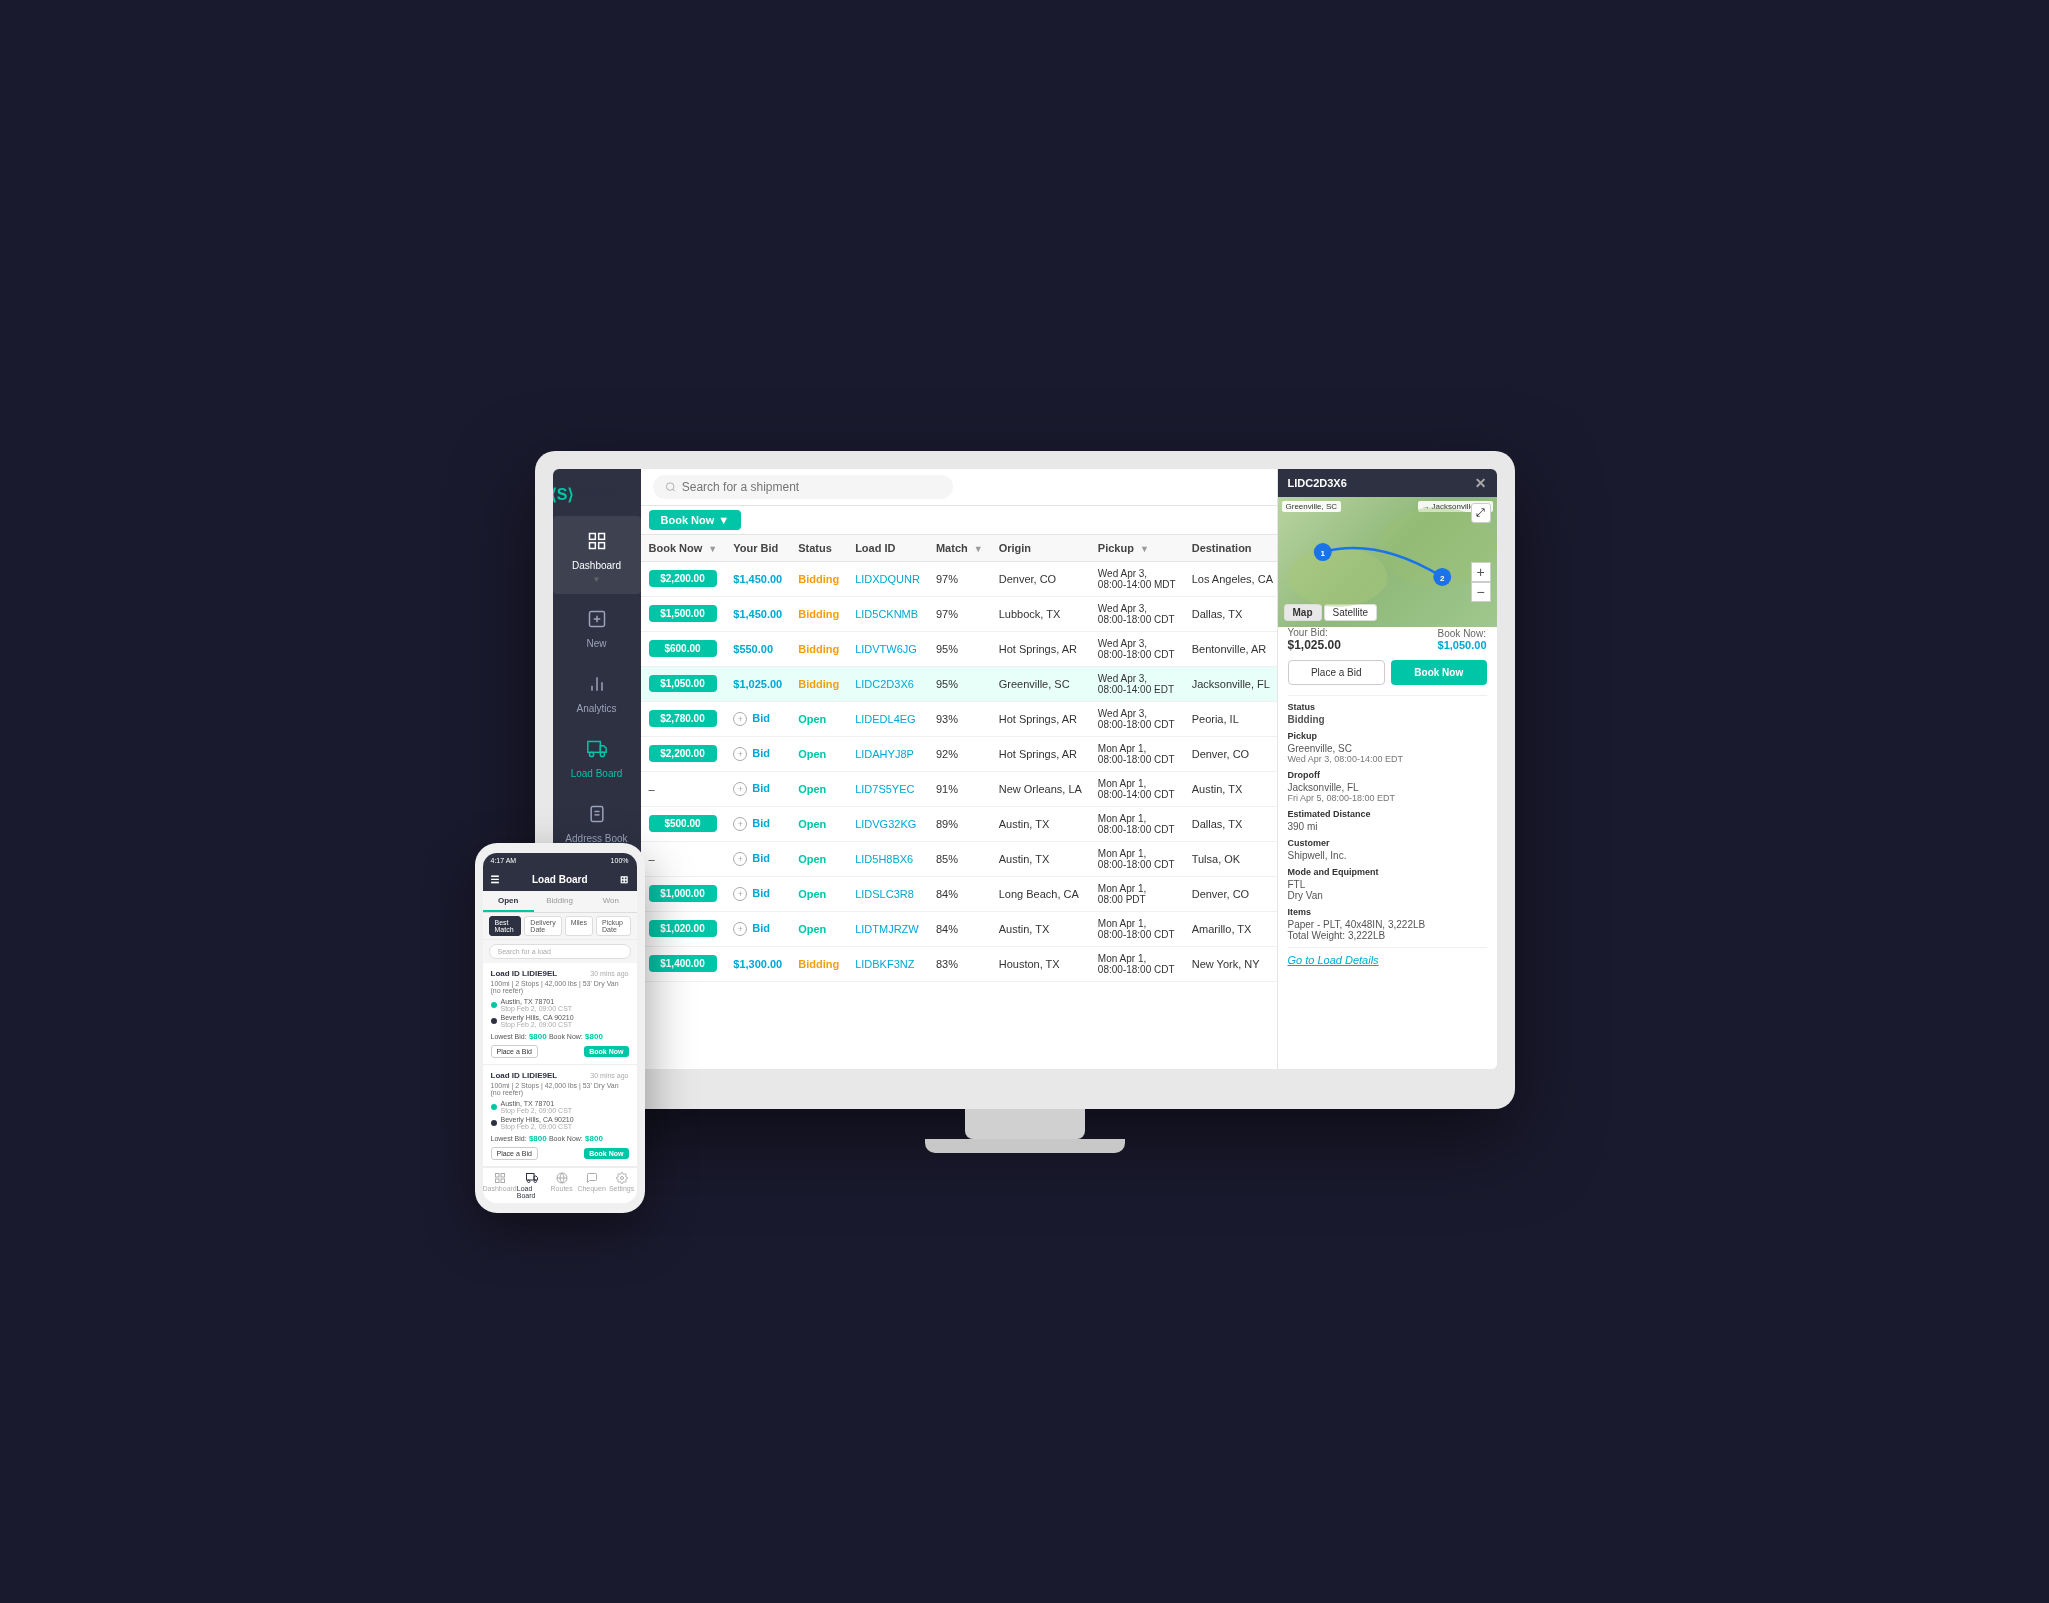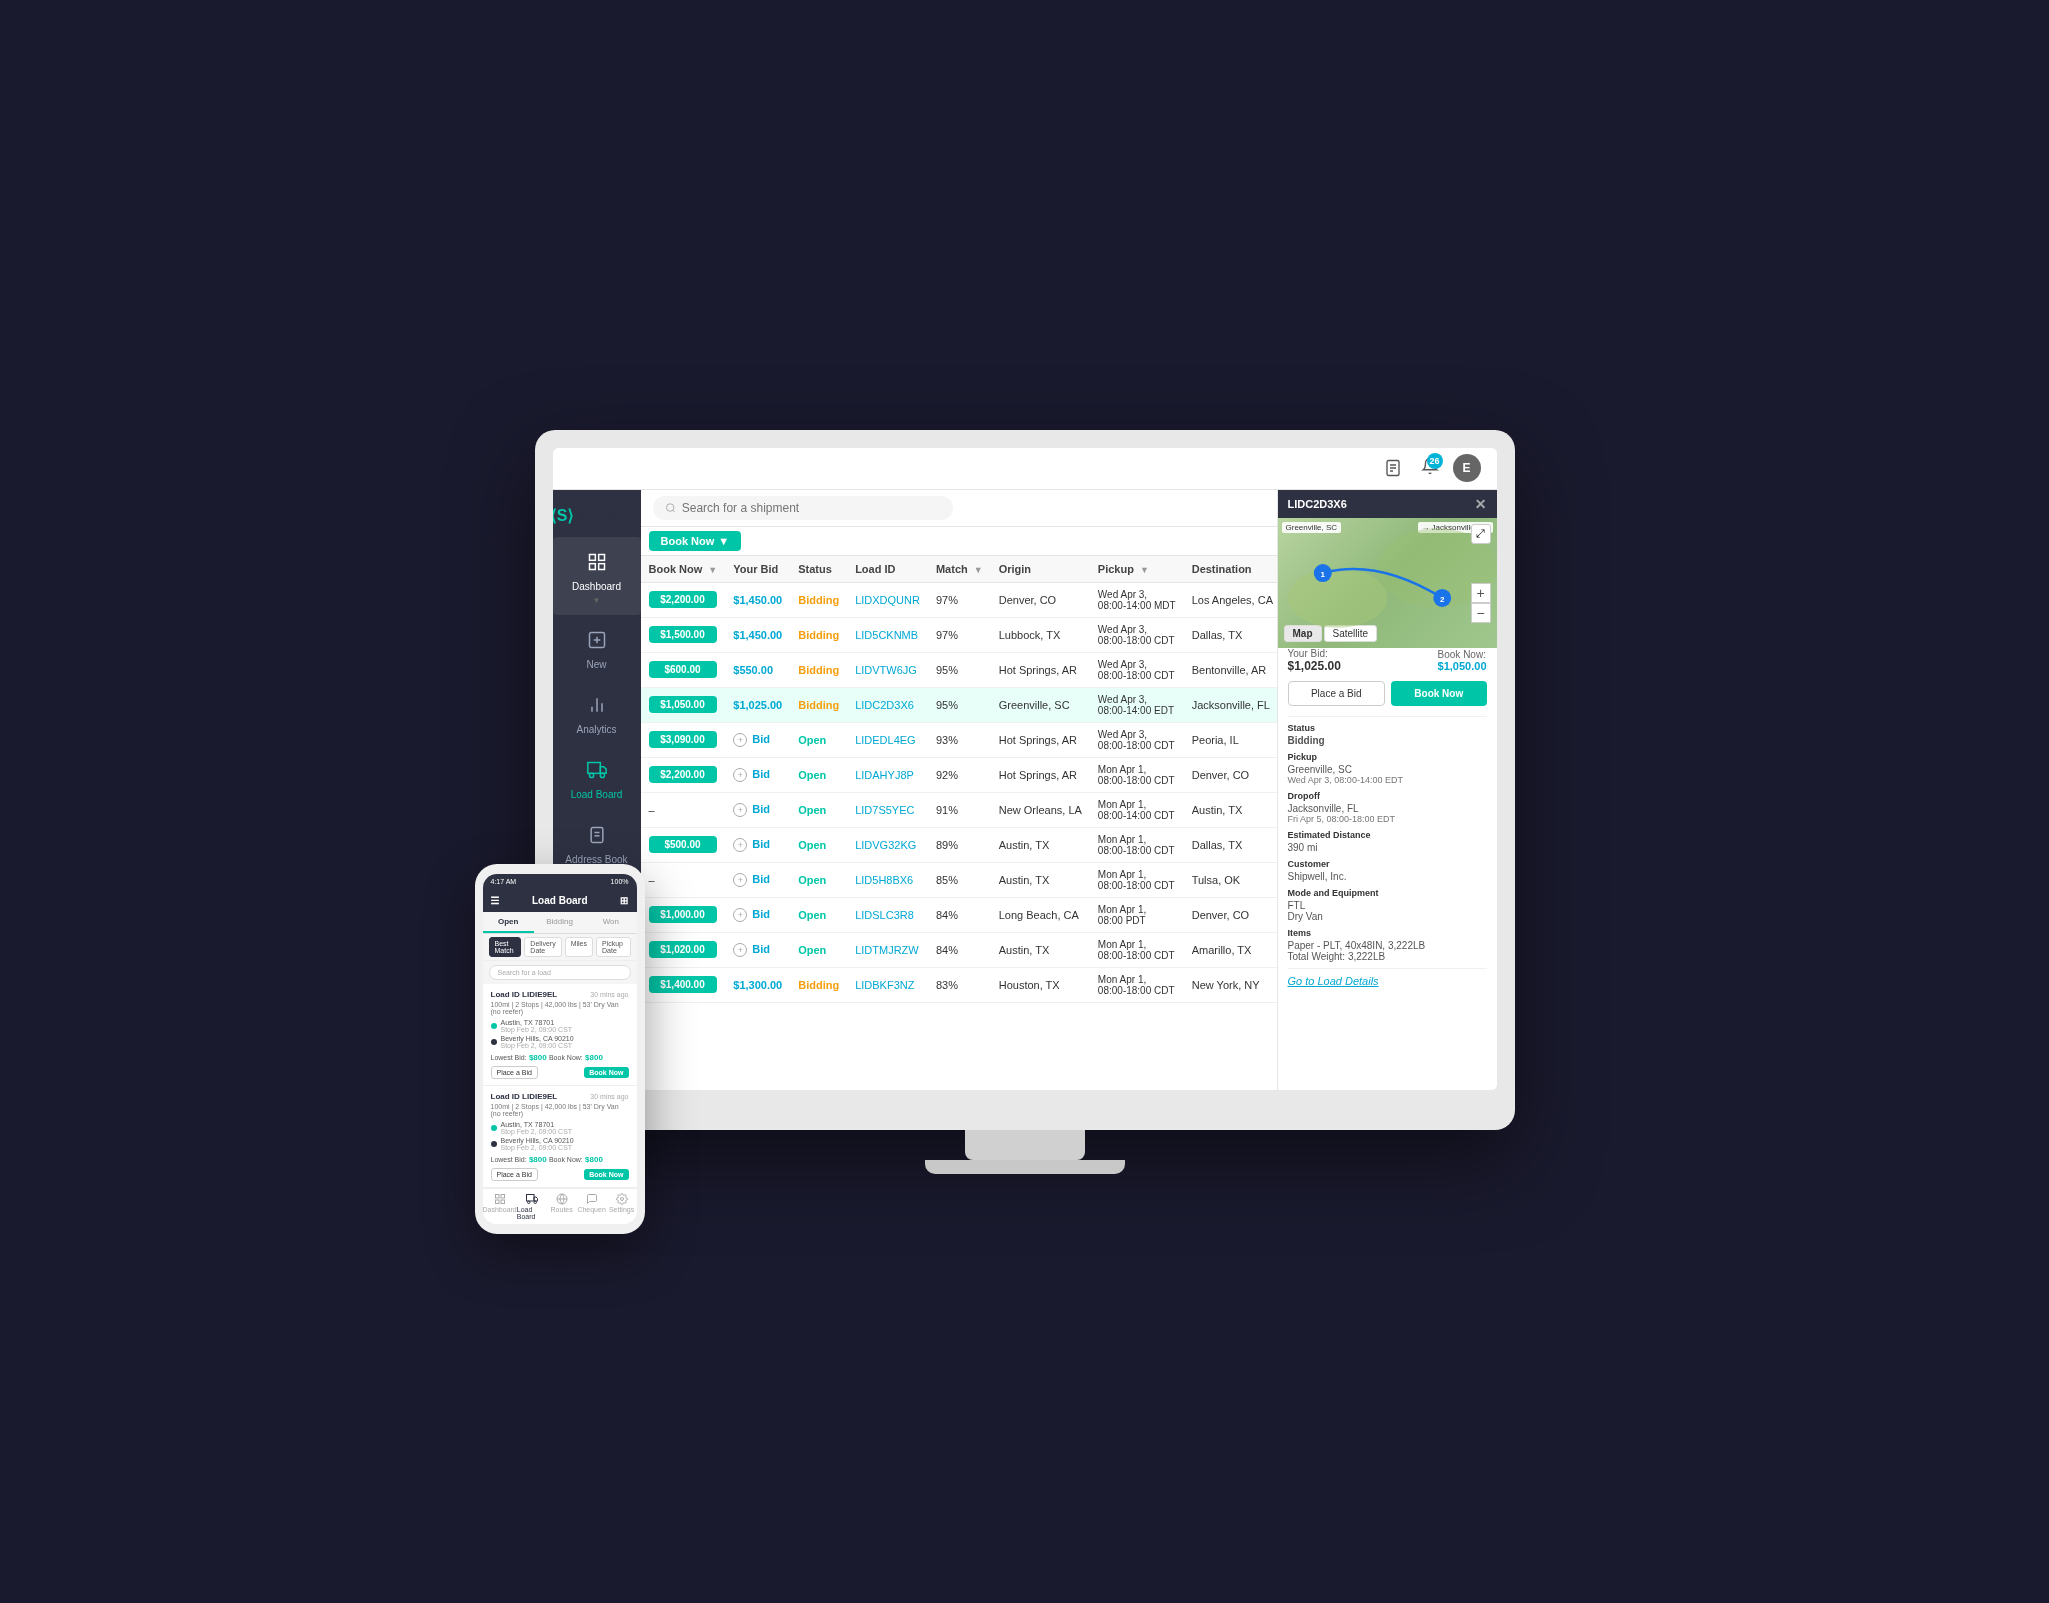--- a/index.html
+++ b/index.html
@@ -663,38 +663,20 @@
       margin-right: 2px;
     }
   </style>
 </head>
 <body>
 
 <div class="monitor-wrapper">
   <div class="monitor-frame">
     <div class="monitor-screen">
 
-      <div class="top-bar">
-        <div class="top-bar-icon">
-          <svg width="18" height="18" viewBox="0 0 24 24" fill="none" stroke="#555" stroke-width="1.8">
-            <rect x="4" y="2" width="16" height="20" rx="2"></rect>
-            <line x1="8" y1="8" x2="16" y2="8"></line>
-            <line x1="8" y1="12" x2="16" y2="12"></line>
-            <line x1="8" y1="16" x2="12" y2="16"></line>
-          </svg>
-        </div>
-        <div class="notification-badge">
-          <svg width="18" height="18" viewBox="0 0 24 24" fill="none" stroke="#555" stroke-width="1.8">
-            <path d="M18 8A6 6 0 0 0 6 8c0 7-3 9-3 9h18s-3-2-3-9"></path>
-            <path d="M13.73 21a2 2 0 0 1-3.46 0"></path>
-          </svg>
-          <span class="badge-count">26</span>
-        </div>
-        <div class="avatar-circle">E</div>
-      </div>
 
       <div class="app-layout">
 
         <div class="sidebar">
 
           <div style="display:flex;align-items:center;gap:4px;padding:6px 4px 12px;width:100%;justify-content:center;">
             <span style="color:#00c6a7;font-size:16px;font-weight:900;">⟨S⟩</span>
             <span style="color:#2d3142;font-size:11px;font-weight:800;letter-spacing:1px;">SHIPWELL</span>
           </div>
 
@@ -846,21 +828,21 @@
                     <td><span class="bid-badge">$1,050.00</span></td>
                     <td><span class="your-bid">$1,025.00</span></td>
                     <td><span class="status-bidding">Bidding</span></td>
                     <td><a class="load-id-link" href="#">LIDC2D3X6</a></td>
                     <td>95%</td>
                     <td>Greenville, SC</td>
                     <td style="font-size: 10px;">Wed Apr 3,<br>08:00-14:00 EDT</td>
                     <td>Jacksonville, FL</td>
                   </tr>
                   <tr>
-                    <td><span class="bid-badge">$3,090.00</span></td>
+                    <td><span class="bid-badge">$2,780.00</span></td>
                     <td><span class="add-icon">+</span><span class="your-bid"> Bid</span></td>
                     <td><span class="status-open">Open</span></td>
                     <td><a class="load-id-link" href="#">LIDEDL4EG</a></td>
                     <td>93%</td>
                     <td>Hot Springs, AR</td>
                     <td style="font-size: 10px;">Wed Apr 3,<br>08:00-18:00 CDT</td>
                     <td>Peoria, IL</td>
                   </tr>
                   <tr>
                     <td><span class="bid-badge">$2,200.00</span></td>

